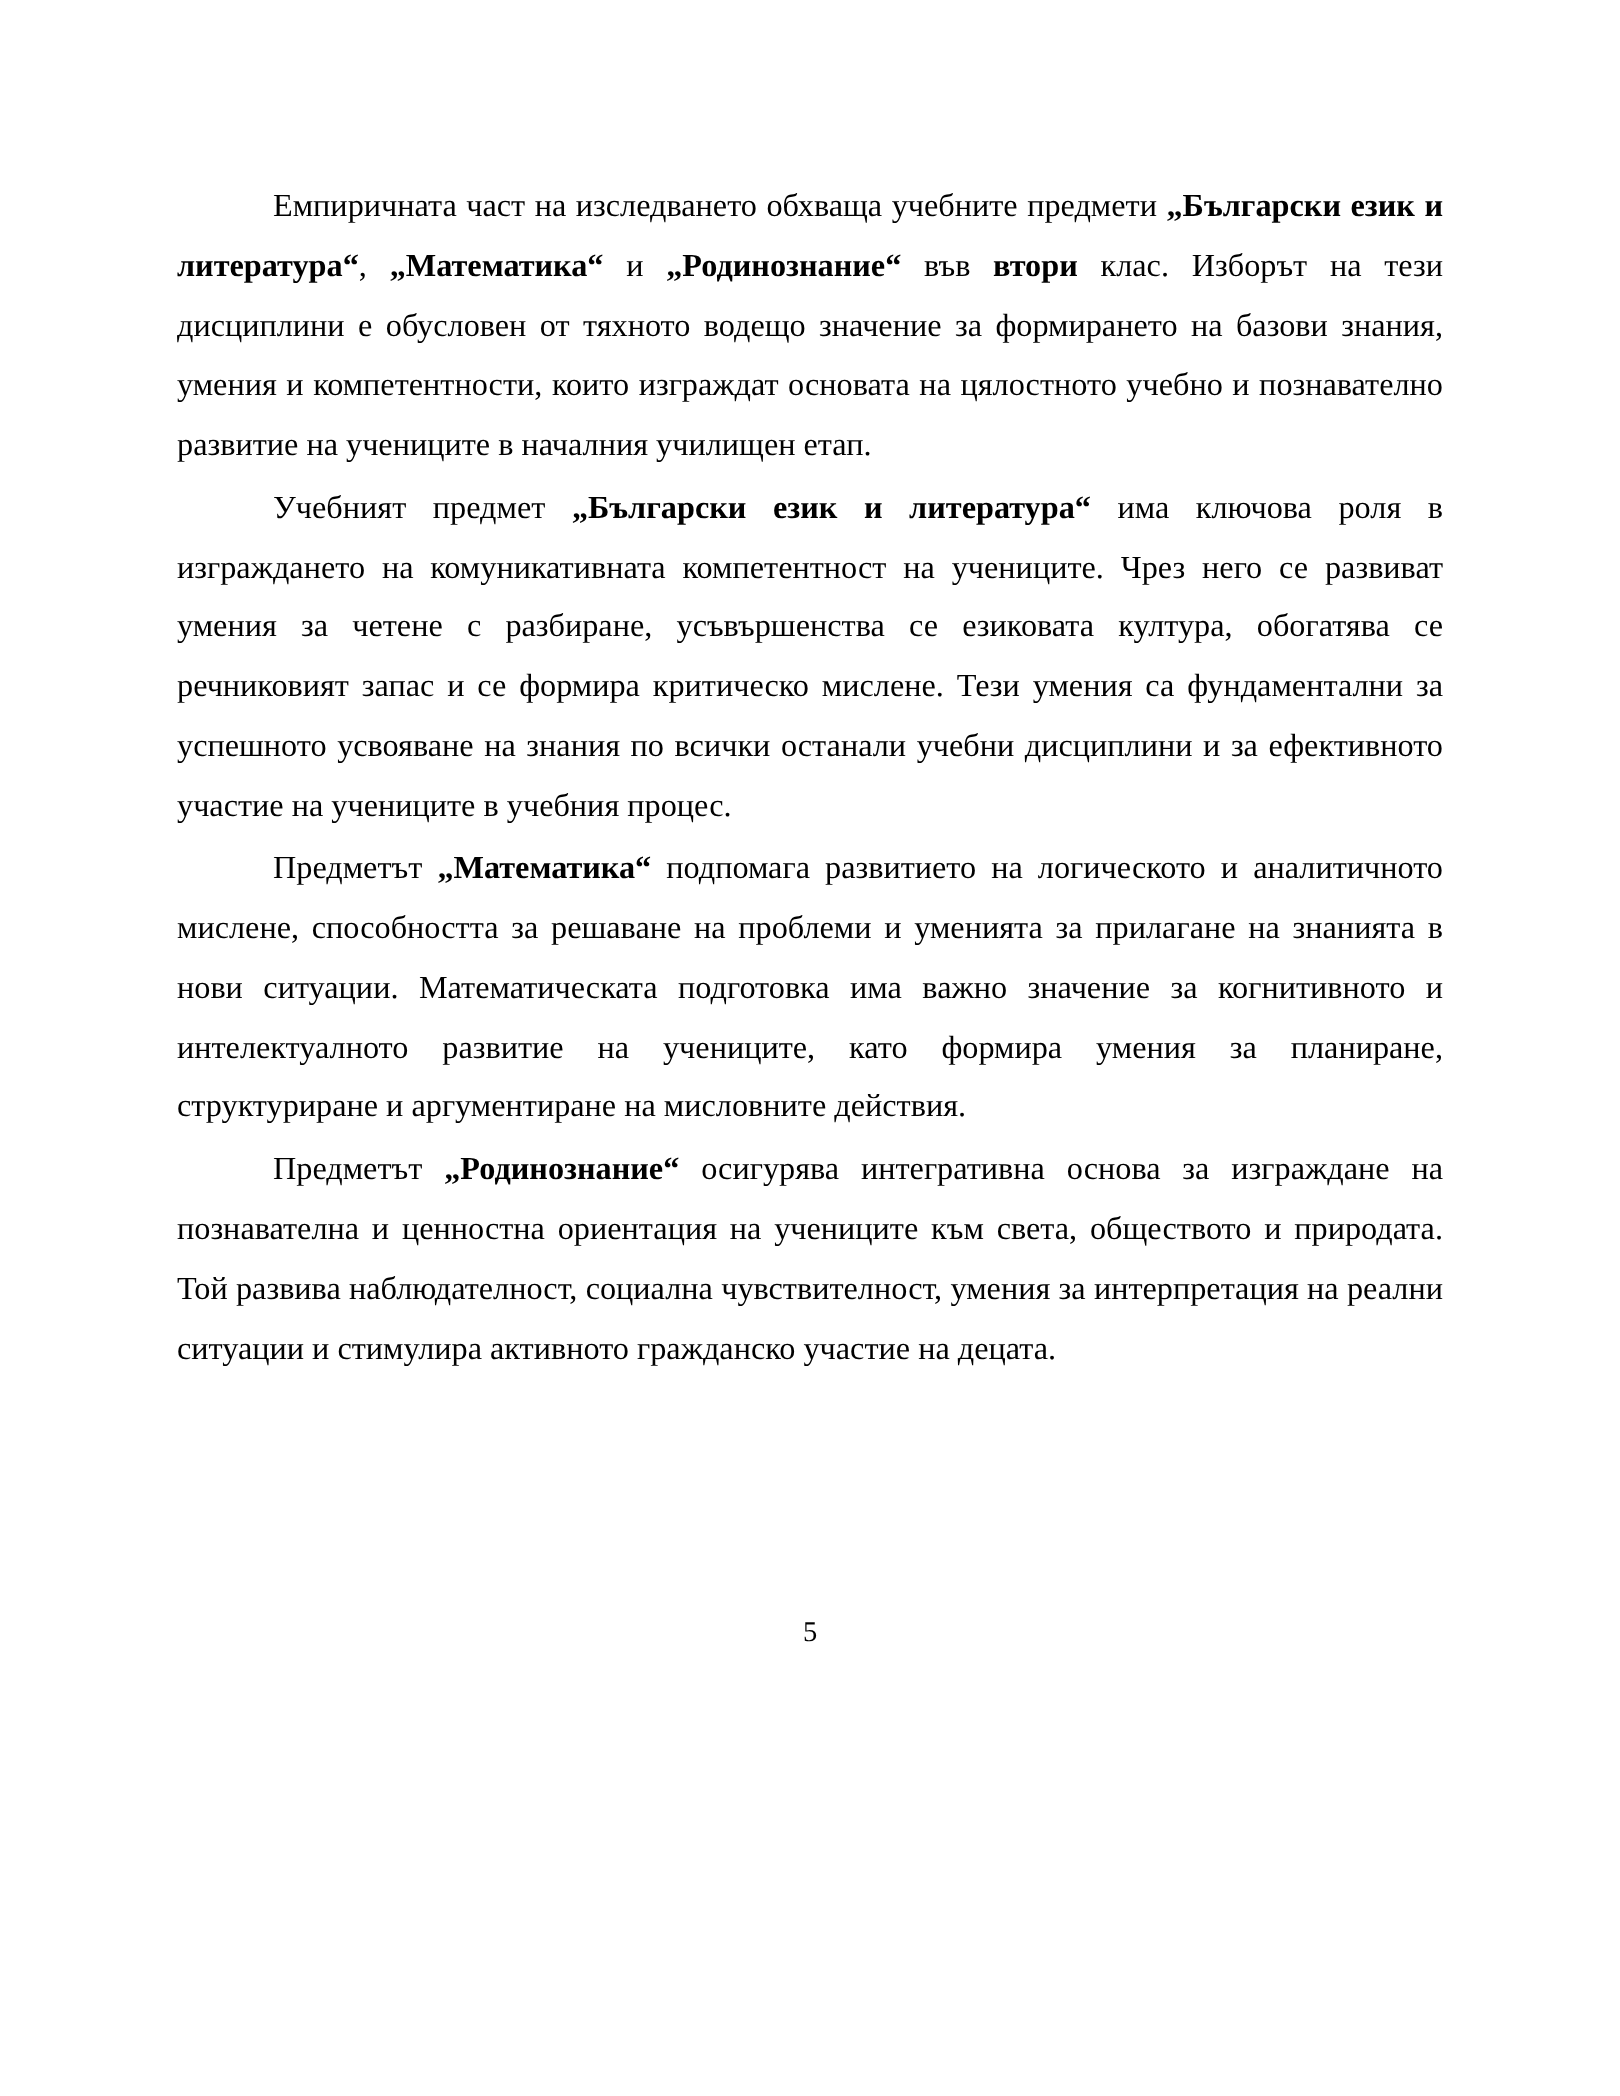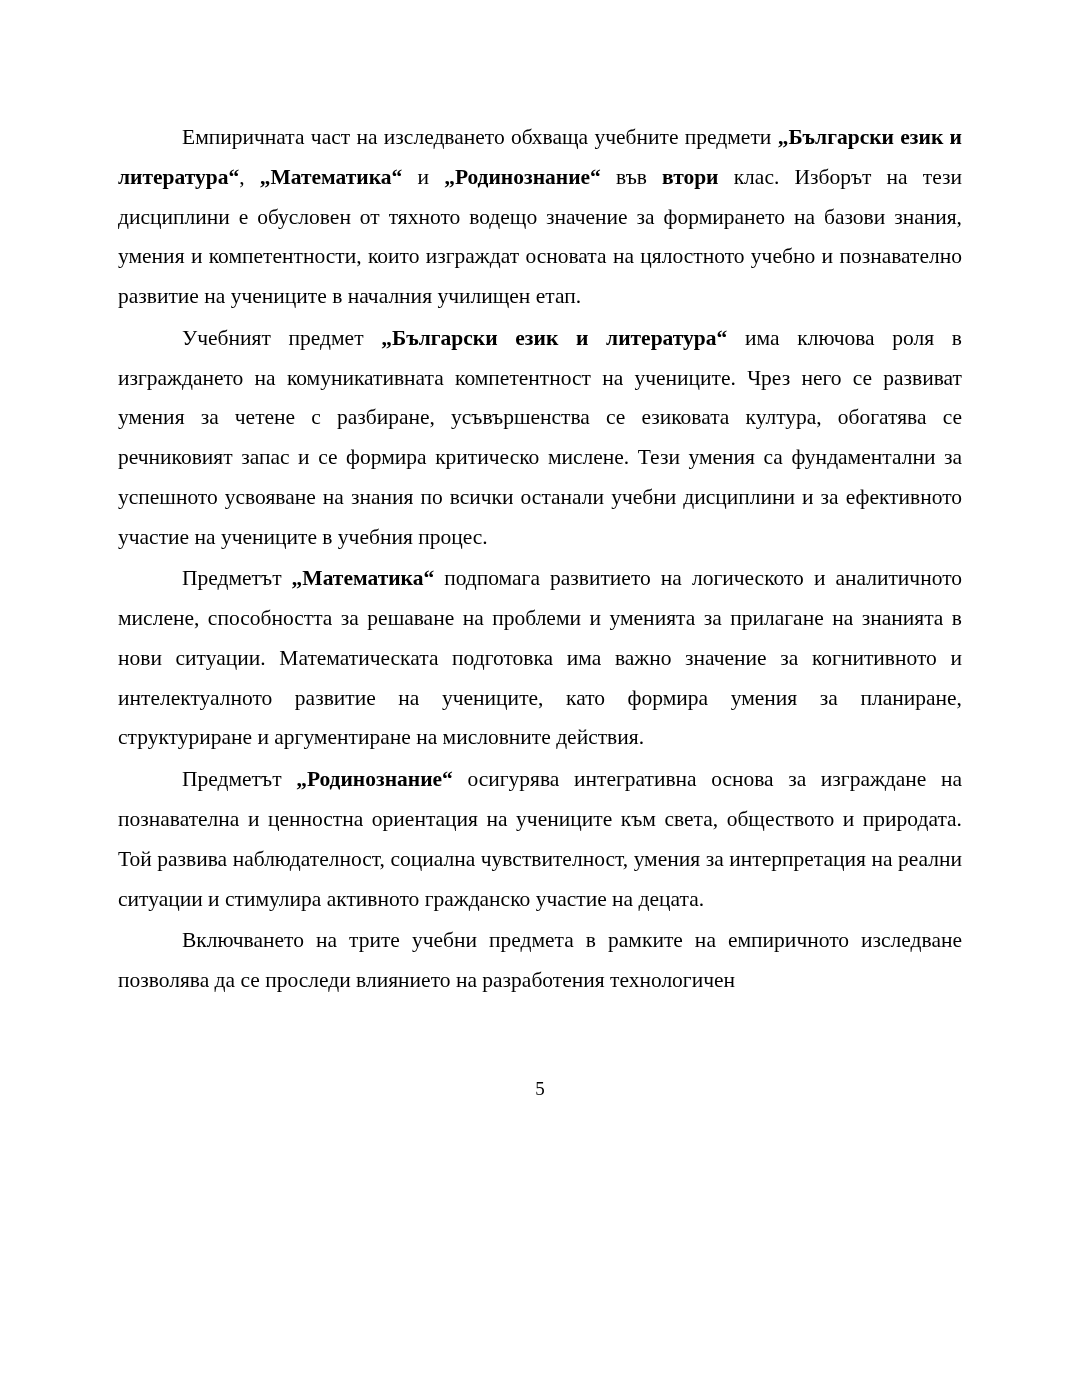--- a/index.html
+++ b/index.html
@@ -48,18 +48,17 @@
 </head>
 <body>
 
 <div class="page">
 
   <div class="body-text" id="body-text">
       <p class="para"><span>Емпиричната част на изследването обхваща учебните предмети </span><span class="bold">„Български език и литература“</span><span>, </span><span class="bold">„Математика“</span><span> и </span><span class="bold">„Родинознание“</span><span> във </span><span class="bold">втори</span><span> клас. Изборът на тези дисциплини е обусловен от тяхното водещо значение за формирането на базови знания, умения и компетентности, които изграждат основата на цялостното учебно и познавателно развитие на учениците в началния училищен етап.</span></p>
       <p class="para"><span>Учебният предмет </span><span class="bold">„Български език и литература“</span><span> има ключова роля в изграждането на комуникативната компетентност на учениците. Чрез него се развиват умения за четене с разбиране, усъвършенства се езиковата култура, обогатява се речниковият запас и се формира критическо мислене. Тези умения са фундаментални за успешното усвояване на знания по всички останали учебни дисциплини и за ефективното участие на учениците в учебния процес.</span></p>
       <p class="para"><span>Предметът </span><span class="bold">„Математика“</span><span> подпомага развитието на логическото и аналитичното мислене, способността за решаване на проблеми и уменията за прилагане на знанията в нови ситуации. Математическата подготовка има важно значение за когнитивното и интелектуалното развитие на учениците, като формира умения за планиране, структуриране и аргументиране на мисловните действия.</span></p>
       <p class="para"><span>Предметът </span><span class="bold">„Родинознание“</span><span> осигурява интегративна основа за изграждане на познавателна и ценностна ориентация на учениците към света, обществото и природата. Той развива наблюдателност, социална чувствителност, умения за интерпретация на реални ситуации и стимулира активното гражданско участие на децата.</span></p>
-      <p class="para"><span>Включването на трите учебни предмета в рамките на емпиричното изследване позволява да се проследи влиянието на разработения технологичен</span></p>
     </div>
 
   <div class="page-number">5</div>
 
 </div>
 
 </body></html>

